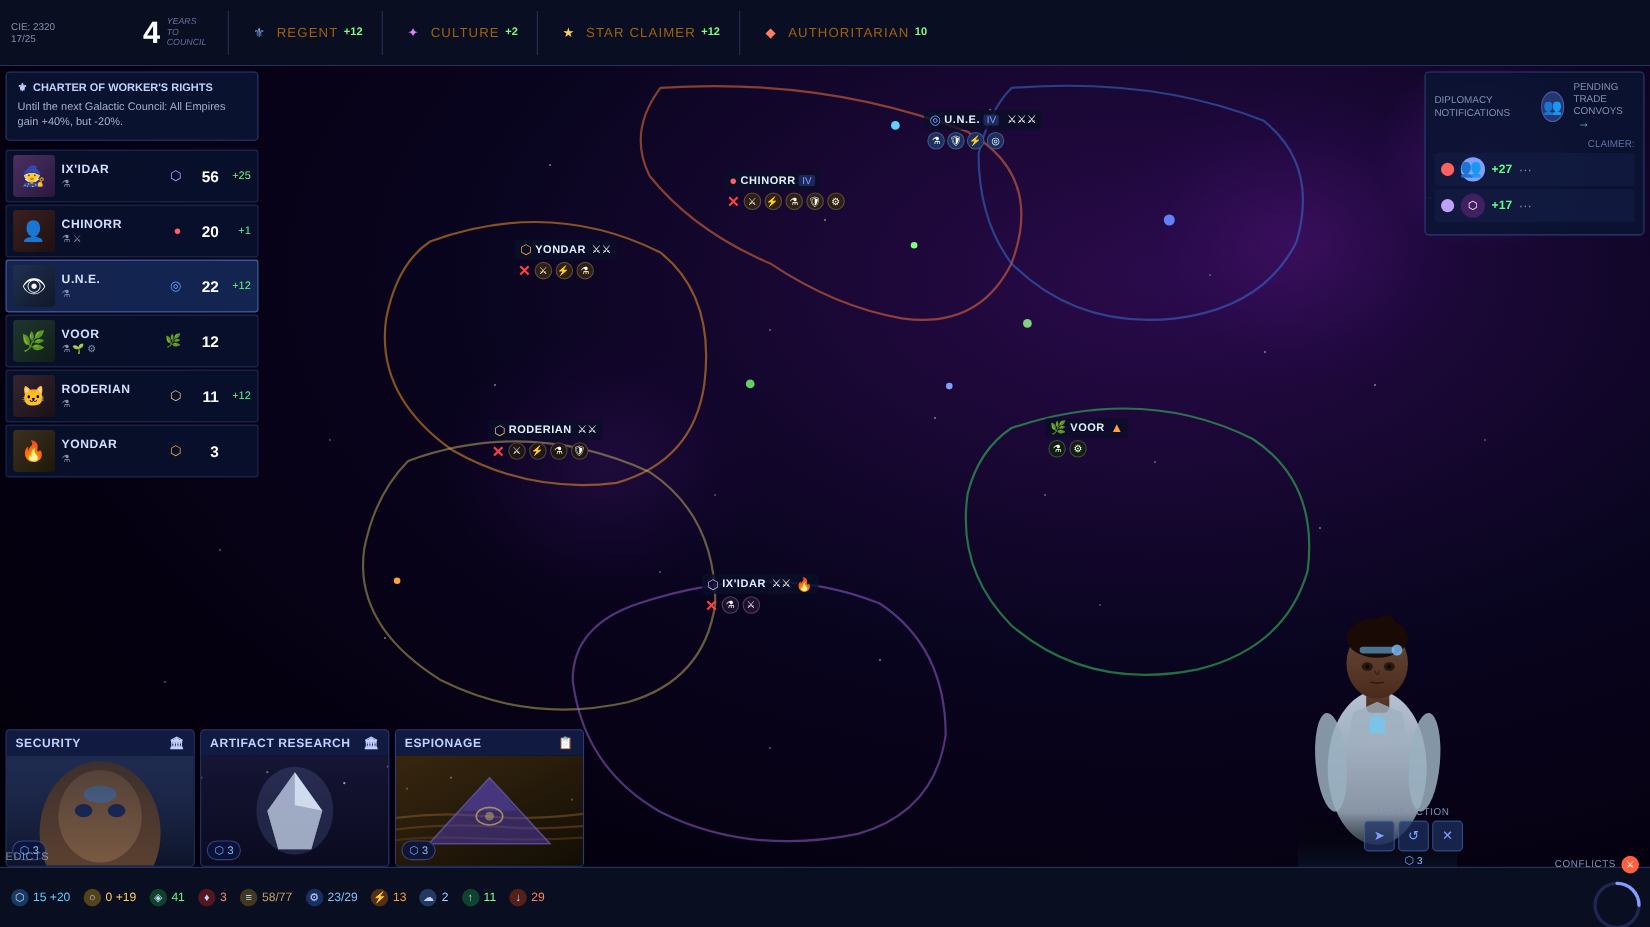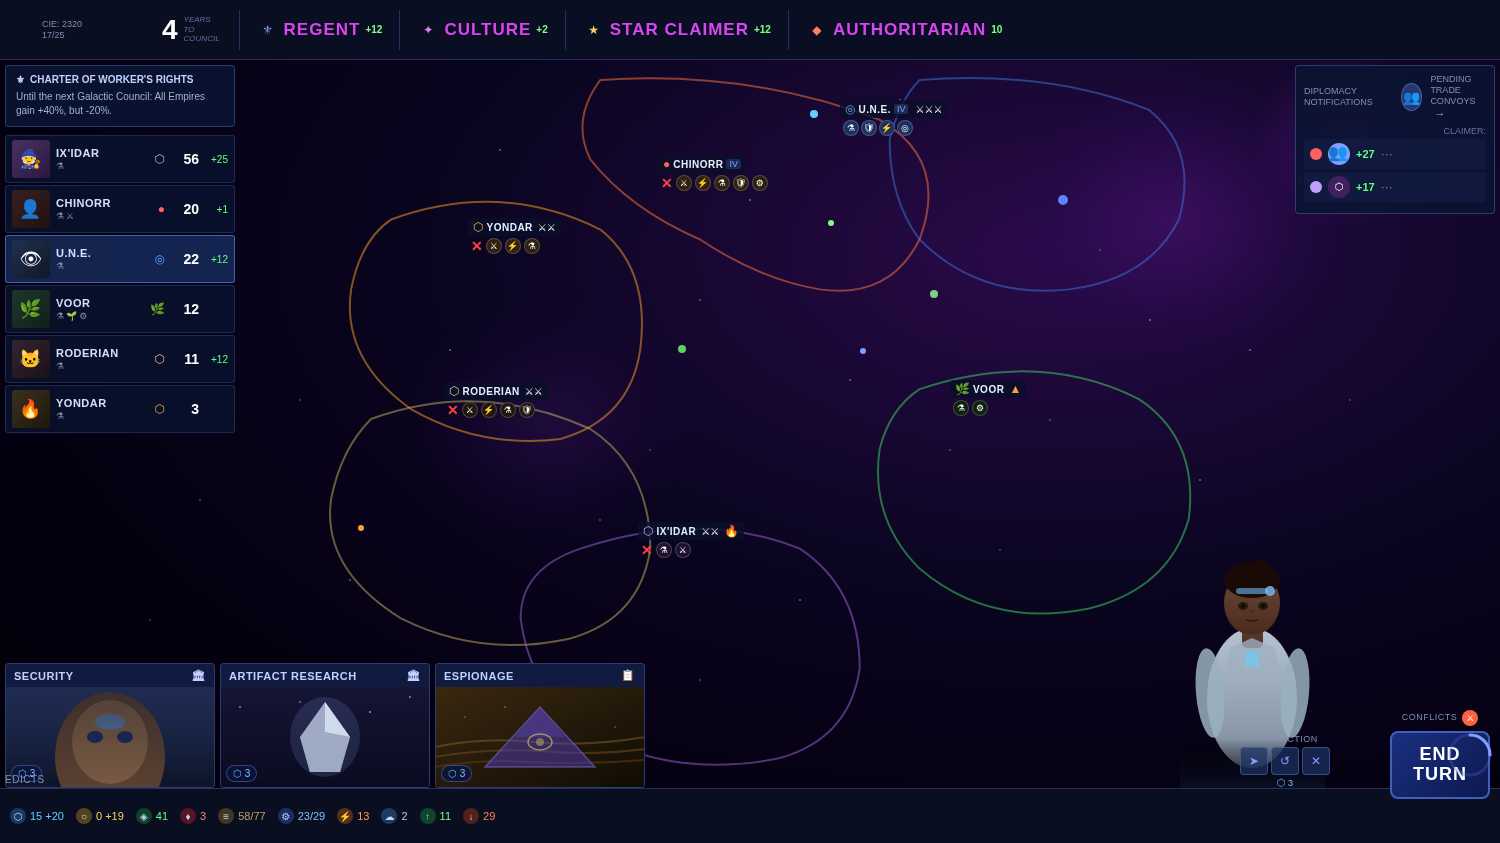--- a/index.html
+++ b/index.html
@@ -87,45 +87,44 @@
       padding: 0 10px;
       z-index: 100;
       gap: 0;
     }
 
     .top-bar-left {
       display: flex;
       align-items: flex-start;
       gap: 4px;
       min-width: 120px;
-      margin-left: 32px;
     }
 
     .cie-label {
       font-size: 9px;
       color: #8090b0;
       line-height: 1.2;
     }
 
     .nav-item {
       display: flex;
       align-items: center;
       gap: 5px;
       padding: 6px 12px;
       cursor: pointer;
       border-radius: 4px;
       transition: background 0.2s;
       position: relative;
     }
 
     .nav-label {
-      font-size: 17px;
-      font-weight: bold;
+      font-size: 12px;
+      font-weight: normal;
       letter-spacing: 1px;
-      color: #d946ef;
+      color: #a16207;
     }
 
     .nav-badge {
       font-size: 10px;
       color: #80ff80;
       font-weight: bold;
     }
 
     .nav-icon {
       width: 22px; height: 22px;
@@ -334,21 +333,21 @@
     
     .bottom-panels {
       position: absolute;
       bottom: 55px; left: 5px;
       display: flex;
       gap: 5px;
       z-index: 50;
     }
 
     .bottom-panel {
-      width: 210px;
+      width: 172px;
       background: rgba(10,20,50,0.9);
       border: 1px solid rgba(80,100,180,0.5);
       border-radius: 4px;
       overflow: hidden;
       cursor: pointer;
     }
 
     .bottom-panel-header {
       display: flex;
       align-items: center;
@@ -955,23 +954,20 @@
   <div class="action-badge">
     <span style="font-size:10px;color:#60a0ff;">⬡</span>
     <span>3</span>
   </div>
 </div>
 
 <div style="position:absolute;bottom:44px;right:10px;z-index:200;text-align:center;">
   <div style="display:flex;align-items:center;gap:5px;justify-content:center;margin-bottom:5px;">
     <div class="conflicts-label">CONFLICTS</div>
     <div style="width:16px;height:16px;border-radius:50%;background:#ff6040;display:flex;align-items:center;justify-content:center;font-size:9px;">⚔</div>
-  </div>
-  <div class="end-turn-hex">
-    <div class="end-turn-text">END<br>TURN</div>
   </div>
 
   <svg width="50" height="50" style="position:absolute;right:-5px;top:20px;" viewBox="0 0 50 50">
     <circle cx="25" cy="25" r="20" fill="none" stroke="rgba(80,100,200,0.3)" stroke-width="3"></circle>
     <path d="M25 5 A20 20 0 0 1 45 25" fill="none" stroke="#80a0ff" stroke-width="3" stroke-linecap="round"></path>
   </svg>
 </div>
 
 <div class="bottom-panels">
 

